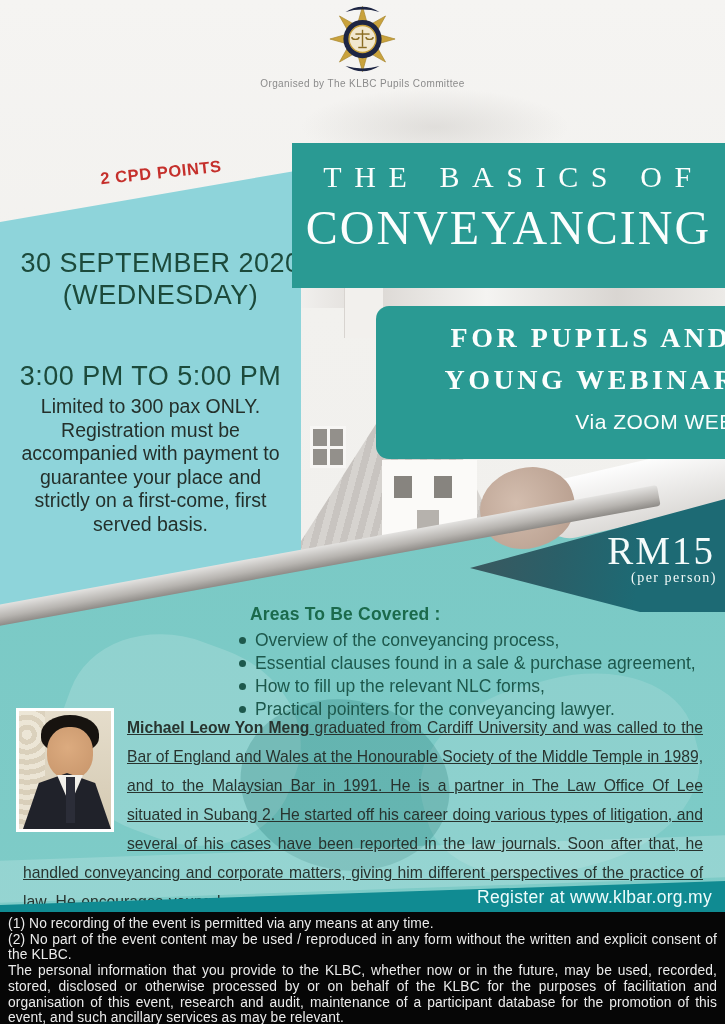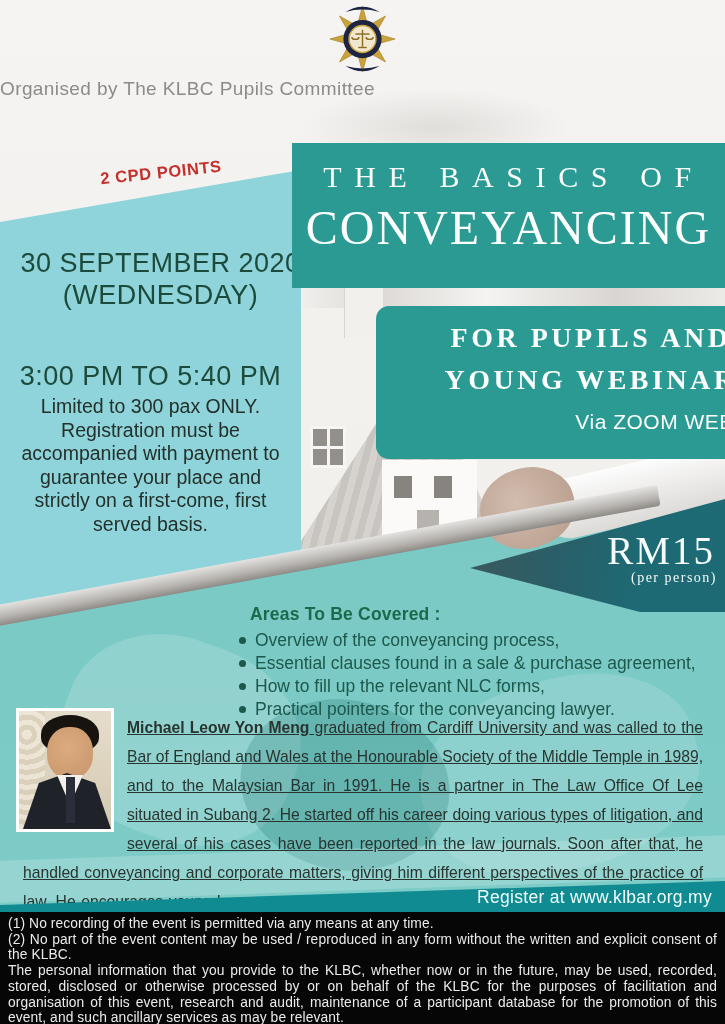--- a/index.html
+++ b/index.html
@@ -69,22 +69,22 @@
   .audience-box{left:376px;top:306px;width:430px;height:153px;background:#2a9a93;z-index:6;
     color:#fbfefd;text-align:center;border-radius:13px;}
   .aud-line{font-family:"Liberation Serif",serif;font-weight:bold;font-size:28px;letter-spacing:3.5px;}
   .aud-line.first{margin-top:16px;}
   .aud-line.second{margin-top:10px;}
   .via-line{margin-top:14px;font-size:21px;letter-spacing:.5px;text-align:right;padding-right:20px;}
 
   
   .cpd{left:100px;top:163px;z-index:7;color:#c5302c;font-weight:bold;font-size:16.5px;
     letter-spacing:.6px;transform:rotate(-6deg);}
-  .organiser{left:0;top:78px;width:100%;z-index:2;text-align:left;color:#8b8b8b;
-    font-size:19px;letter-spacing:.4px;}
+  .organiser{left:0;top:78px;width:100%;z-index:2;text-align:center;color:#8b8b8b;
+    font-size:10px;letter-spacing:.4px;}
   .logo{left:327px;top:5px;width:71px;height:68px;z-index:2;}
 
   
   .price-box{left:460px;top:486px;width:265px;height:128px;z-index:6;color:#f4fbfa;
     background:linear-gradient(100deg,#3f565c 0%,#2a5f68 38%,#1d6a74 68%);
     clip-path:polygon(10px 82px,265px 13px,265px 126px,180px 126px);}
   .price-amount{position:absolute;right:10px;top:42px;font-family:"Liberation Serif",serif;
     font-size:39px;letter-spacing:2px;}
   .price-unit{position:absolute;right:8px;top:84px;font-family:"Liberation Serif",serif;
     font-size:14px;letter-spacing:1.5px;}
@@ -164,21 +164,21 @@
   </div>
   <div class="abs organiser">Organised by The KLBC Pupils Committee</div>
 
   <div class="abs cpd">2 CPD POINTS</div>
 
   <div class="abs side-panel">
     <div class="abs date-block">
       <div>30 SEPTEMBER 2020</div>
       <div>(WEDNESDAY)</div>
     </div>
-    <div class="abs time-block">3:00 PM TO 5:40 PM</div>
+    <div class="abs time-block">3:00 PM TO 5:00 PM</div>
     <div class="abs pax-block"><span>Limited to </span><b>300</b><span> pax ONLY. Registration must be accompanied with payment to guarantee your place and strictly on a first-come, first served basis.</span></div>
   </div>
 
   <div class="abs teal-zone">
     <div class="abs tz-light1"></div>
     <div class="abs tz-light2"></div>
     <div class="abs tz-dark1"></div>
     <div class="abs tz-light3"></div>
   </div>
 

